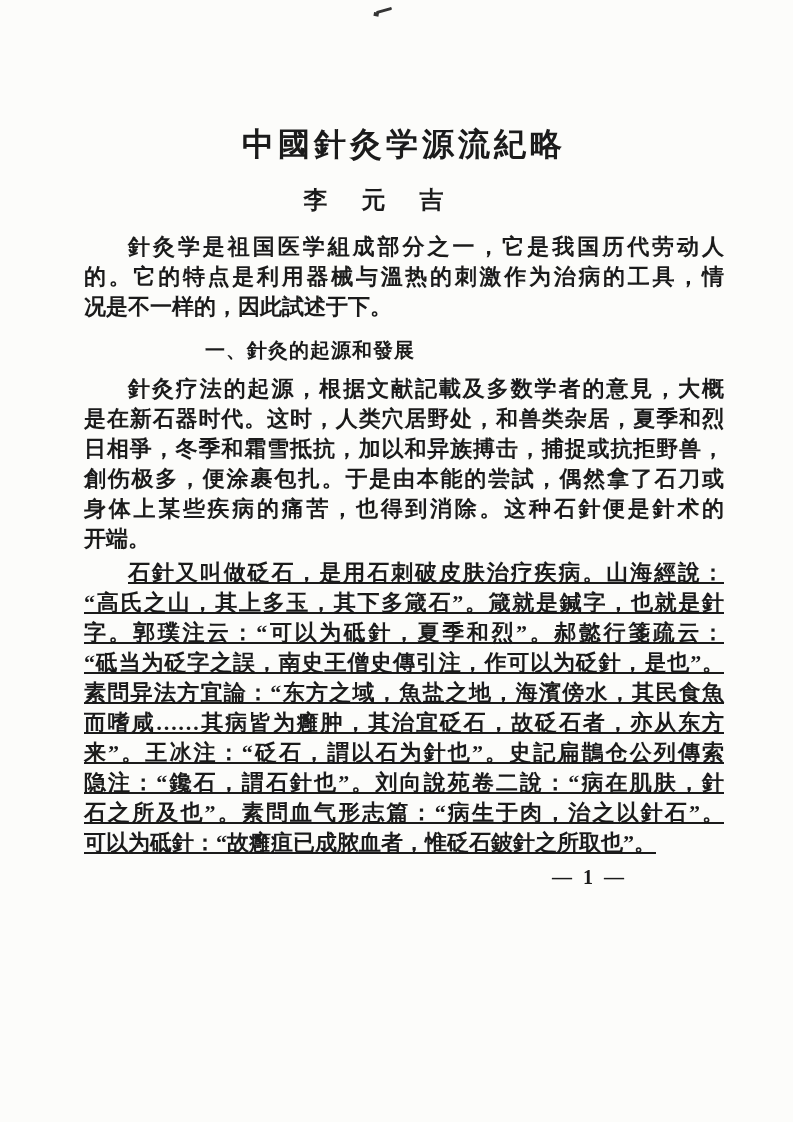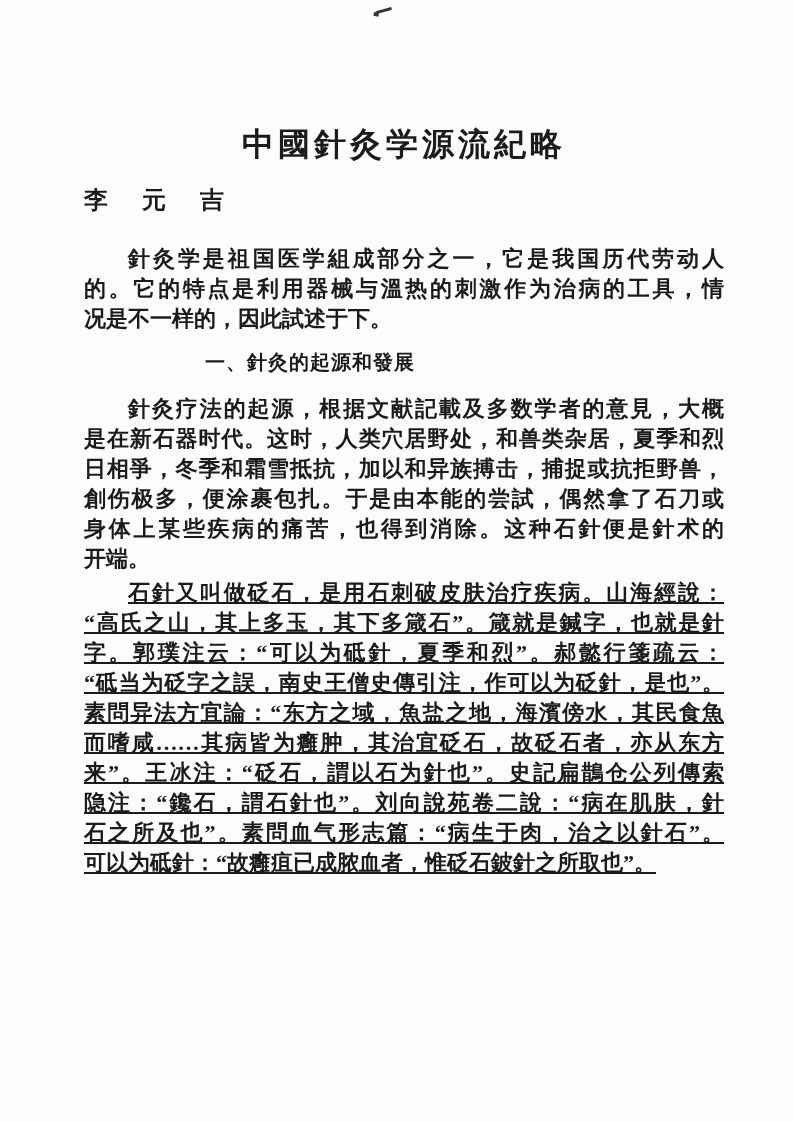--- a/index.html
+++ b/index.html
@@ -48,28 +48,28 @@
     font-weight: bold;
     letter-spacing: 4px;
     text-align: center;
   }
   .doc-author {
     margin-top: 16px;
     line-height: 32px;
     font-size: 24px;
     font-weight: bold;
     letter-spacing: 5px;
-    text-align: left;
+    text-align: center;
     padding-right: 56px;
   }
   .para {
     margin: 0;
   }
-  .para-intro   { margin-top: 28px; }
-  .para-origin  { margin-top: 12px; }
+  .para-intro   { margin-top: 16px; }
+  .para-origin  { margin-top: 4px; }
   .para-bian    { margin-top: 4px; text-decoration: underline;  }
   .line {
     font-size: 22px;
     line-height: 30px;
     font-weight: 600;
     text-align: justify;
     text-align-last: justify;
     white-space: normal;
   }
   .line.first { text-indent: 44px; }

